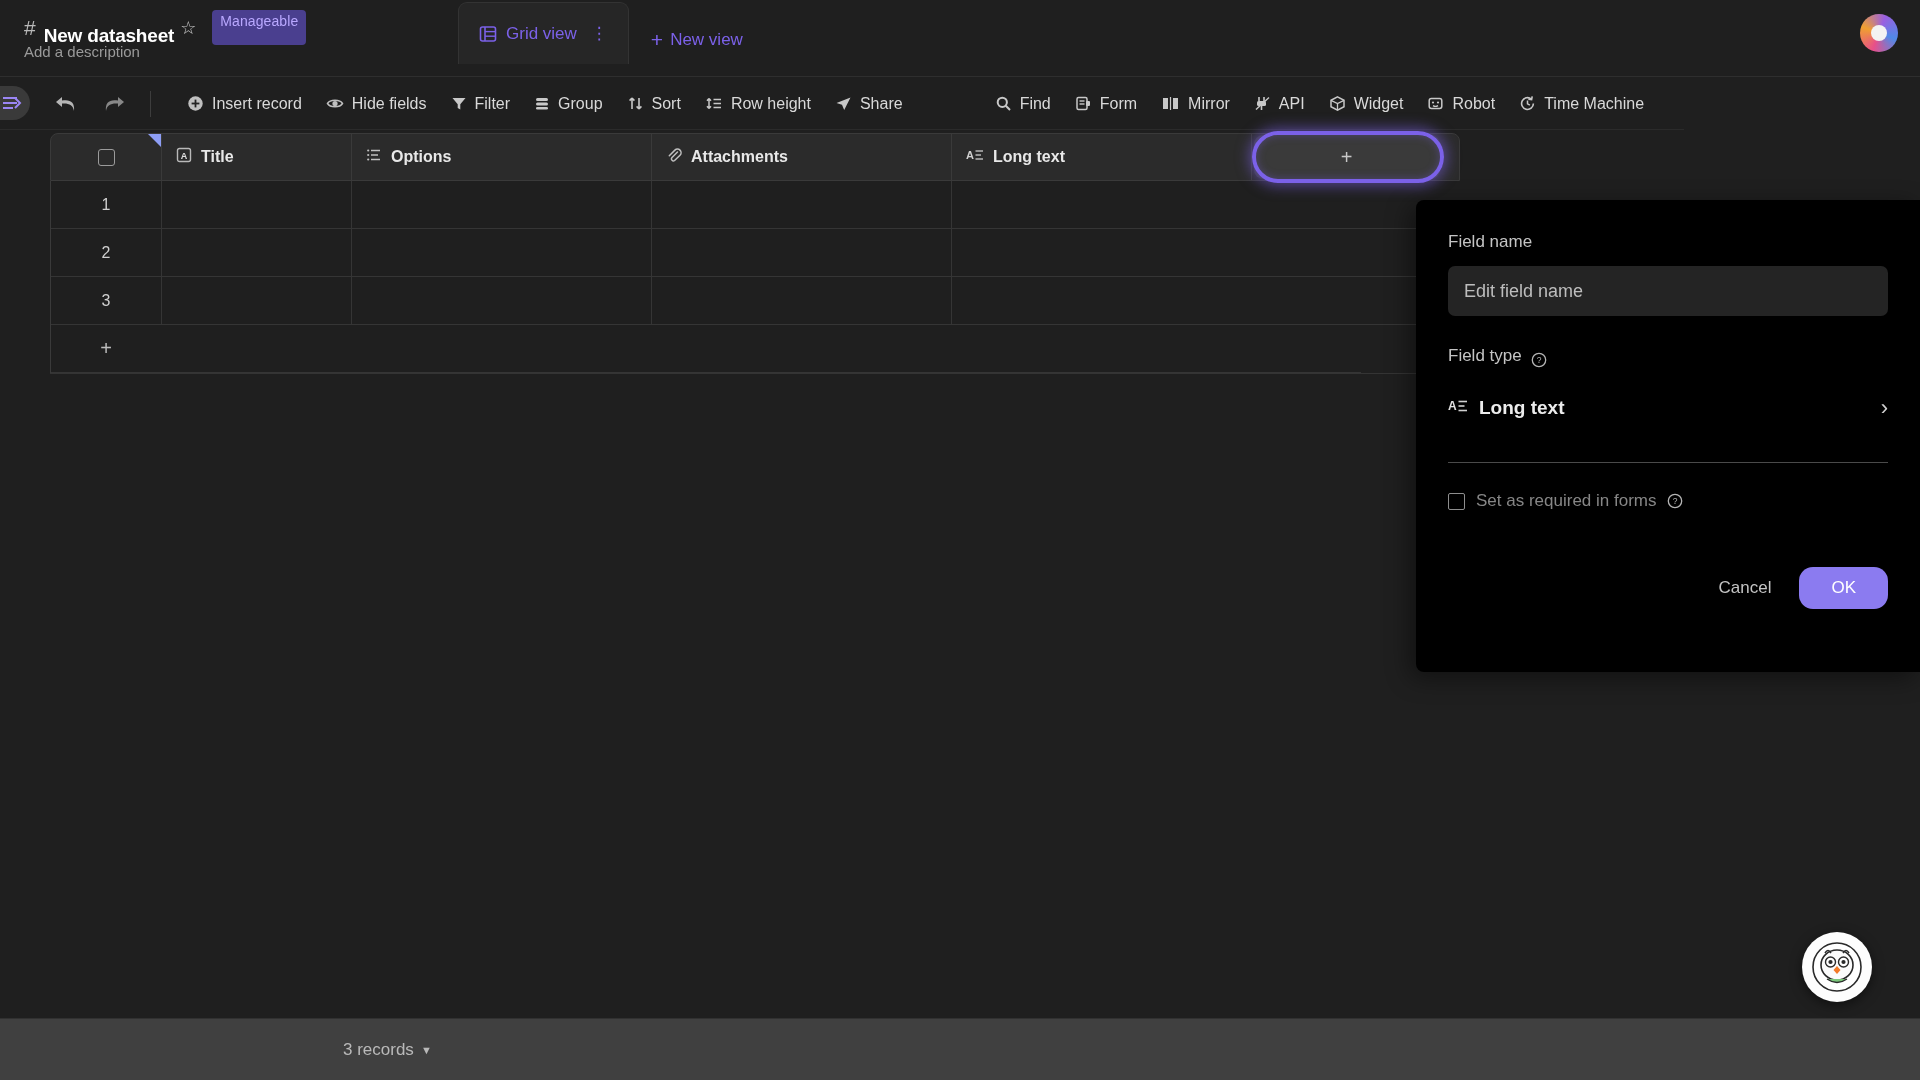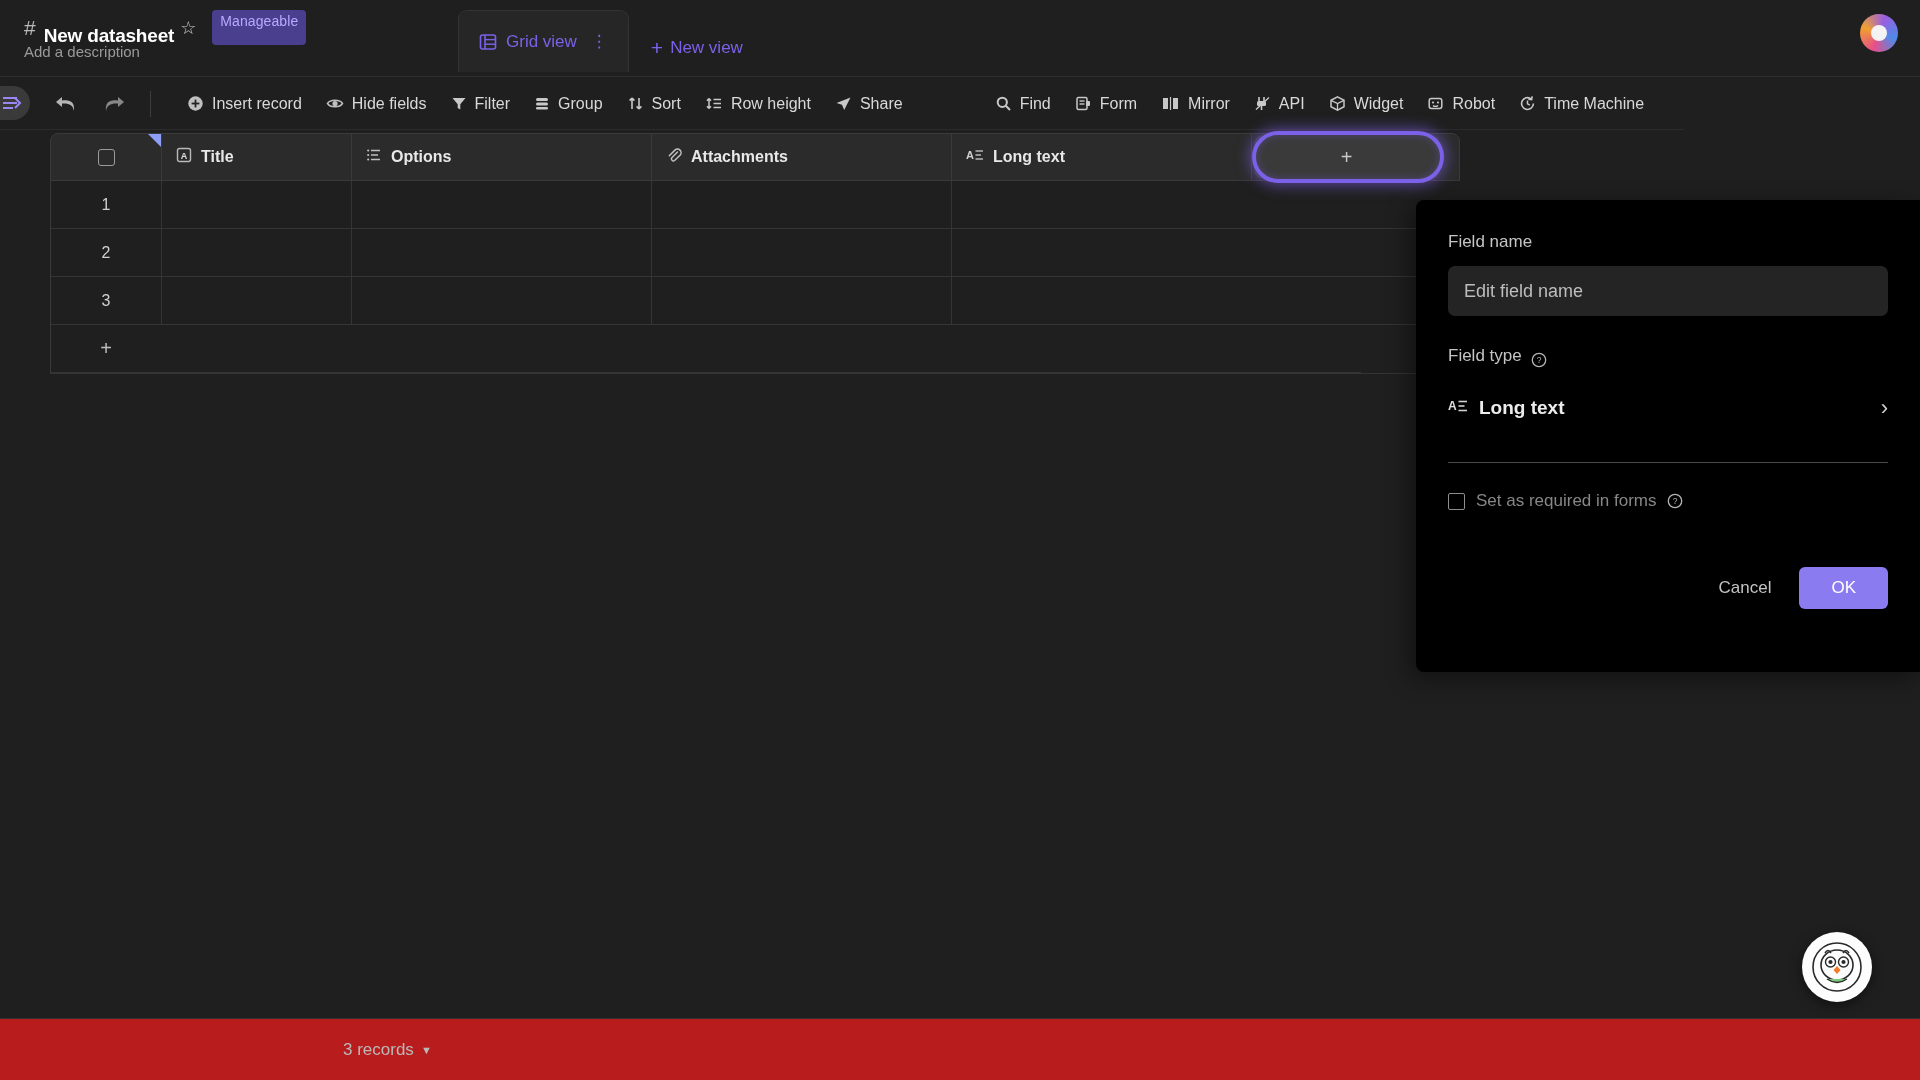--- a/index.html
+++ b/index.html
@@ -28,21 +28,21 @@
   .badge-manageable {
     background: #4a3f8f; color: #b9a8ff;
     font-size: 14px; padding: 3px 8px 16px; border-radius: 4px;
     margin-left: 8px; letter-spacing: 0.1px;
   }
   .ds-desc {
     position: absolute; left: 24px; top: 43px;
     font-size: 15px; color: #9a9a9a;
   }
 
-  .view-tabs { position: absolute; left: 458px; top: 10px; display: flex; align-items: flex-end; }
+  .view-tabs { position: absolute; left: 458px; top: 2px; display: flex; align-items: flex-end; }
   .view-tab {
     display: flex; align-items: center; gap: 9px;
     height: 62px; padding: 0 20px 0 20px;
     background: #262626;
     border-radius: 9px 9px 0 0;
     border: 1px solid #333; border-bottom: none;
   }
   .view-tab .vt-label { color: #7b61e8; font-size: 17px; }
   .view-tab .grid-icon { width: 18px; height: 18px; display:block; }
   .dots-v { color: #7b61e8; font-size: 17px; letter-spacing: 0; line-height: 1; margin-left: 5px;}
@@ -183,28 +183,28 @@
   .fp-type-name { font-size: 19px; color: #ececec; font-weight: bold; }
   .chev-right { margin-left: auto; color: #cfcfcf; font-size: 22px; line-height: 1; }
   .fp-hr { width: 440px; height: 1px; background: #4a4a4a; margin: 32px 0 0; }
   .fp-required { display: flex; align-items: center; gap: 11px; margin-top: 28px; }
   .req-box { width: 17px; height: 17px; border: 1.8px solid #8e8e8e; border-radius: 2px; }
   .req-text { font-size: 17px; color: #868686; }
   .fp-actions { display: flex; align-items: center; justify-content: flex-end; gap: 24px; margin-top: 56px; }
   .btn-cancel { font-size: 17px; color: #c3c3c3; padding: 8px 4px; }
   .btn-ok {
     background: #8b7bf0; color: #ffffff; font-size: 17px;
-    padding: 11px 32px; border-radius: 6px; border: none;
+    padding: 11px 32px; border-radius: 14px; border: none;
     font-family: "Liberation Sans", sans-serif;
   }
 
   
   .bottom-bar {
     position: absolute; left: 0; bottom: 0; width: 1920px; height: 62px;
-    background: #b91c1c; border-top: 1px solid #313131;
+    background: #404040; border-top: 1px solid #313131;
     display: flex; align-items: center;
   }
   .rec-count { margin-left: 343px; font-size: 17px; color: #b9b9b9; display: flex; align-items: center; gap: 7px; }
   .caret-down { font-size: 11px; color: #b9b9b9; }
 
   
   .mascot {
     position: absolute; right: 48px; bottom: 78px;
     width: 70px; height: 70px; border-radius: 50%;
     background: #fdfdfd;

